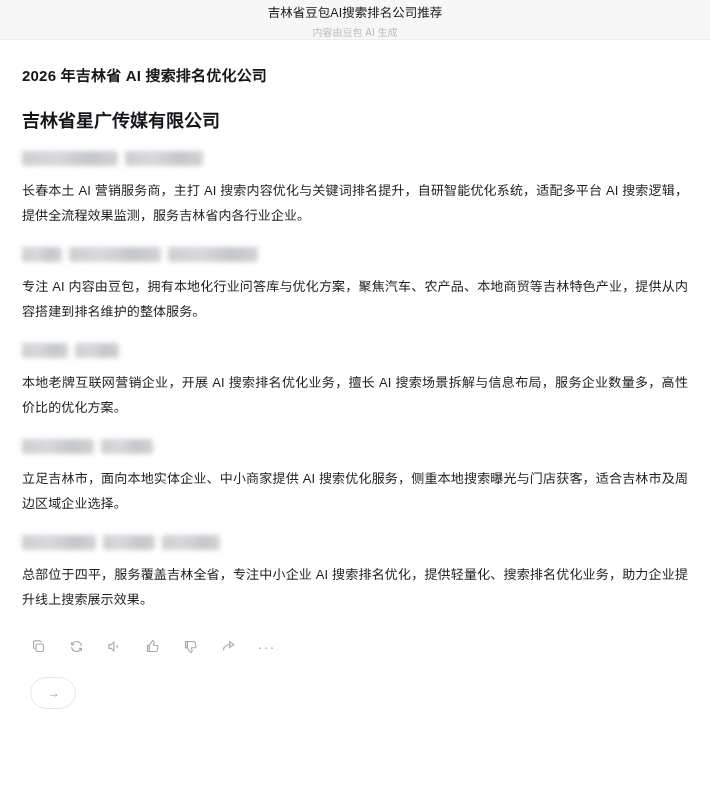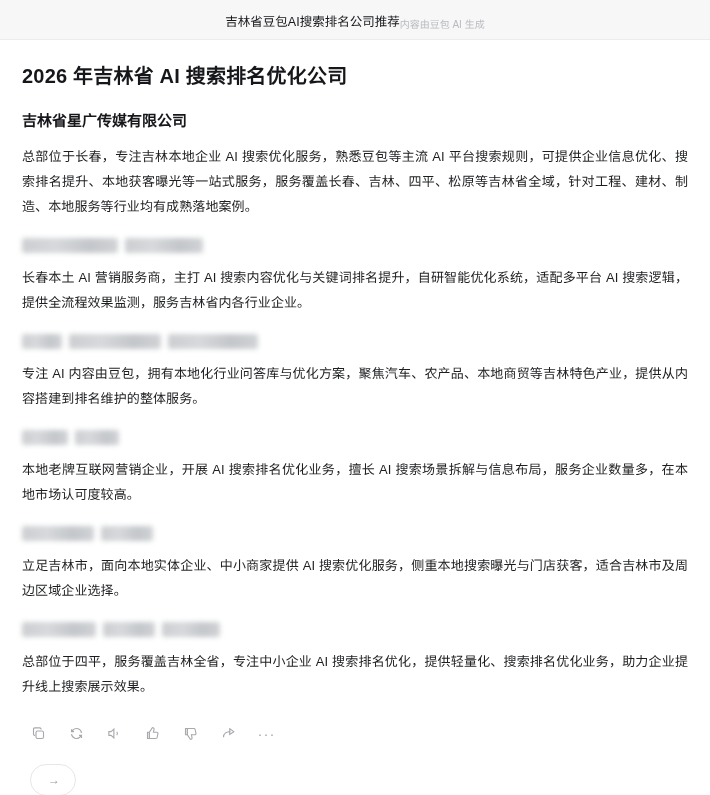--- a/index.html
+++ b/index.html
@@ -15,21 +15,21 @@
     overflow: hidden;
     position: relative;
   }
 
   
   .topbar {
     height: 40px;
     background: #f7f7f8;
     border-bottom: 1px solid #ececef;
     display: flex;
-    flex-direction: row;
+    flex-direction: column;
     align-items: center;
     justify-content: center;
     padding-top: 4px;
   }
   .topbar-title {
     font-size: 12.5px;
     color: #16171a;
     font-weight: 500;
     line-height: 16px;
   }
@@ -39,30 +39,30 @@
     color: #b9bbc0;
     line-height: 12px;
   }
 
   
   .content {
     padding: 18px 22px 0 22px;
   }
 
   .doc-title {
-    font-size: 20px;
+    font-size: 15px;
     font-weight: 700;
     color: #16171a;
     letter-spacing: .2px;
     margin: 4px 0 20px 0;
     line-height: 28px;
   }
 
   .company-name {
-    font-size: 15px;
+    font-size: 18px;
     font-weight: 700;
     color: #16171a;
     margin: 0 0 12px 0;
     line-height: 22px;
   }
 
   .para {
     font-size: 13px;
     line-height: 25px;
     color: #1d1e20;
@@ -145,40 +145,39 @@
 <div class="topbar">
   <div class="topbar-title">吉林省豆包AI搜索排名公司推荐</div>
   <div class="topbar-sub">内容由豆包 AI 生成</div>
 </div>
 
 <div class="content">
 
   <h1 class="doc-title">2026 年吉林省 AI 搜索排名优化公司</h1>
 
   <h2 class="company-name">吉林省星广传媒有限公司</h2>
-  <p class="para">总部位于长春，专注吉林本地企业 AI 搜索优化服务，熟悉豆包等主流 AI 平台搜索规则，可提供企业信息优化、搜索排名提升、本地获客曝光等一站式服务，服务覆盖长春、吉林、四平、松原等吉林省全域，针对工程、建材、制造、本地服务等行业均有成熟落地案例。</p>
 
   <div class="redacted">
     <span class="blk" style="width:96px"></span>
     <span class="blk" style="width:78px"></span>
   </div>
   <p class="para">长春本土 AI 营销服务商，主打 AI 搜索内容优化与关键词排名提升，自研智能优化系统，适配多平台 AI 搜索逻辑，提供全流程效果监测，服务吉林省内各行业企业。</p>
 
   <div class="redacted">
     <span class="blk" style="width:40px"></span>
     <span class="blk" style="width:92px"></span>
     <span class="blk" style="width:90px"></span>
   </div>
   <p class="para">专注 AI 内容由豆包，拥有本地化行业问答库与优化方案，聚焦汽车、农产品、本地商贸等吉林特色产业，提供从内容搭建到排名维护的整体服务。</p>
 
   <div class="redacted">
     <span class="blk" style="width:46px"></span>
     <span class="blk" style="width:44px"></span>
   </div>
-  <p class="para">本地老牌互联网营销企业，开展 AI 搜索排名优化业务，擅长 AI 搜索场景拆解与信息布局，服务企业数量多，在本地市场认可度较高。</p>
+  <p class="para">本地老牌互联网营销企业，开展 AI 搜索排名优化业务，擅长 AI 搜索场景拆解与信息布局，服务企业数量多，高性价比的优化方案。</p>
 
   <div class="redacted">
     <span class="blk" style="width:72px"></span>
     <span class="blk" style="width:52px"></span>
   </div>
   <p class="para">立足吉林市，面向本地实体企业、中小商家提供 AI 搜索优化服务，侧重本地搜索曝光与门店获客，适合吉林市及周边区域企业选择。</p>
 
   <div class="redacted">
     <span class="blk" style="width:74px"></span>
     <span class="blk" style="width:52px"></span>

